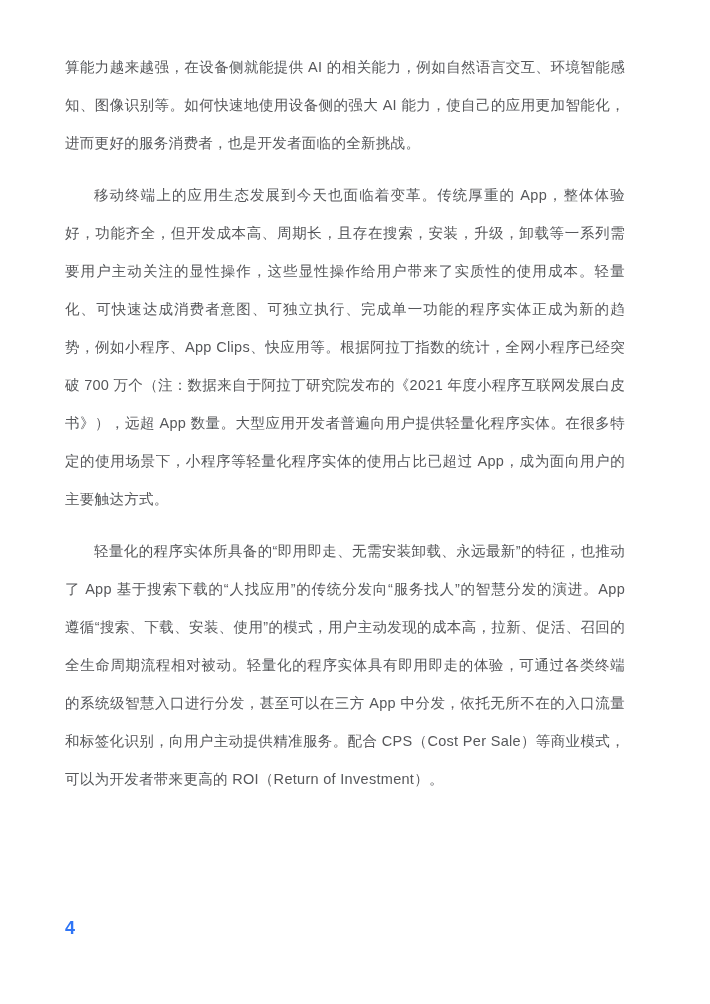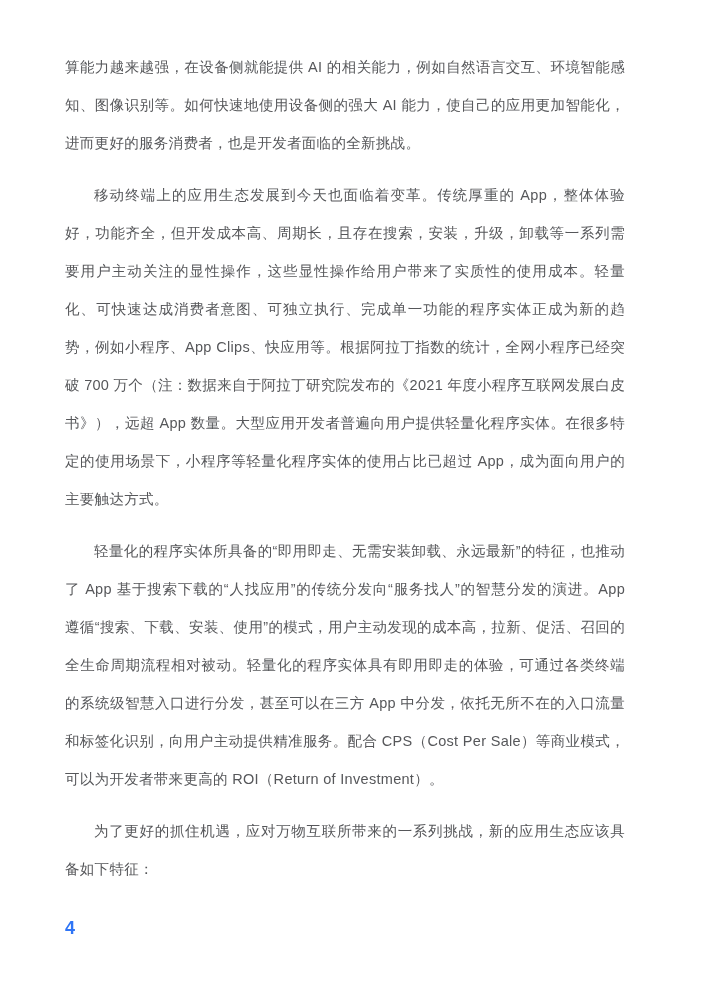--- a/index.html
+++ b/index.html
@@ -85,18 +85,17 @@
 </head>
 <body>
 
 <div class="page">
 
 
   <div class="content">
     <p class="para">算能力越来越强，在设备侧就能提供 AI 的相关能力，例如自然语言交互、环境智能感知、图像识别等。如何快速地使用设备侧的强大 AI 能力，使自己的应用更加智能化，进而更好的服务消费者，也是开发者面临的全新挑战。</p>
     <p class="para indent">移动终端上的应用生态发展到今天也面临着变革。传统厚重的 App，整体体验好，功能齐全，但开发成本高、周期长，且存在搜索，安装，升级，卸载等一系列需要用户主动关注的显性操作，这些显性操作给用户带来了实质性的使用成本。轻量化、可快速达成消费者意图、可独立执行、完成单一功能的程序实体正成为新的趋势，例如小程序、App Clips、快应用等。根据阿拉丁指数的统计，全网小程序已经突破 700 万个（注：数据来自于阿拉丁研究院发布的《2021 年度小程序互联网发展白皮书》），远超 App 数量。大型应用开发者普遍向用户提供轻量化程序实体。在很多特定的使用场景下，小程序等轻量化程序实体的使用占比已超过 App，成为面向用户的主要触达方式。</p>
     <p class="para indent">轻量化的程序实体所具备的“即用即走、无需安装卸载、永远最新”的特征，也推动了 App 基于搜索下载的“人找应用”的传统分发向“服务找人”的智慧分发的演进。App 遵循“搜索、下载、安装、使用”的模式，用户主动发现的成本高，拉新、促活、召回的全生命周期流程相对被动。轻量化的程序实体具有即用即走的体验，可通过各类终端的系统级智慧入口进行分发，甚至可以在三方 App 中分发，依托无所不在的入口流量和标签化识别，向用户主动提供精准服务。配合 CPS（Cost Per Sale）等商业模式，可以为开发者带来更高的 ROI（Return of Investment）。</p>
-    <p class="para indent">为了更好的抓住机遇，应对万物互联所带来的一系列挑战，新的应用生态应该具备如下特征：</p>
   </div>
 
   <div class="page-number">4</div>
 
 </div>
 
 </body></html>

